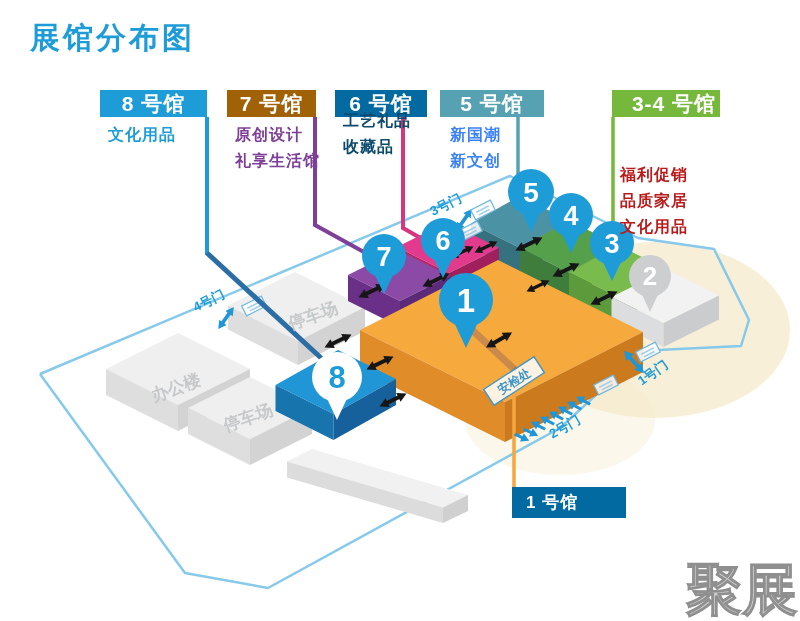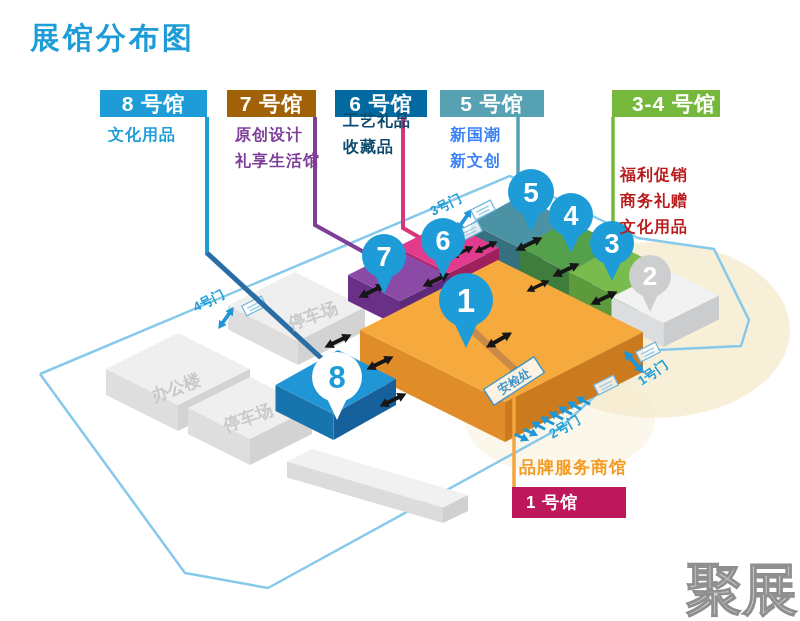--- a/index.html
+++ b/index.html
@@ -5,21 +5,21 @@
   html,body{margin:0;padding:0;background:#fff;}
   #stage{position:relative;width:800px;height:621px;overflow:hidden;background:#fff;
          font-family:"Liberation Sans","DejaVu Sans",sans-serif;}
   #map-svg{position:absolute;left:0;top:0;}
   .abs{position:absolute;}
   #page-title{left:30px;top:18px;font-size:30px;font-weight:700;color:#1e9cd8;letter-spacing:3px;}
   .hall-box{height:27px;display:flex;align-items:center;justify-content:center;
             color:#fff;font-size:21px;font-weight:800;letter-spacing:1px;}
   .hall-desc{font-size:16px;font-weight:800;line-height:26px;letter-spacing:1px;}
   #hall1-desc{left:519px;top:456px;color:#f59b22;font-size:17px;font-weight:800;letter-spacing:1px;}
-  #hall1-box{left:512px;top:487px;width:114px;height:31px;background:#be185d;color:#fff;
+  #hall1-box{left:512px;top:487px;width:114px;height:31px;background:#0369a1;color:#fff;
              font-size:17px;font-weight:800;display:flex;align-items:center;padding-left:14px;
              letter-spacing:1px;box-sizing:border-box;}
   #watermark{left:686px;top:562px;font-size:56px;font-weight:900;color:#c9c9c9;
              -webkit-text-stroke:1px #8f8f8f;letter-spacing:0px;line-height:1;text-align:right;}
   svg text{font-family:"Liberation Sans","DejaVu Sans",sans-serif;}
   .pin-num{font-weight:800;fill:#fff;text-anchor:middle;}
   .gate-label{font-size:13px;font-weight:800;fill:#1e9cd8;text-anchor:middle;}
   .area-label{font-size:17px;font-weight:800;fill:#c6c8ca;text-anchor:middle;}
 </style>
 </head>
@@ -252,22 +252,21 @@
 
     <div class="abs hall-box" style="left:440px;top:90px;width:104px;background:#57a2b2;">5 号馆</div>
     <div class="abs hall-desc" style="left:450px;top:122px;color:#3b82f6;">
       <div>新国潮</div>
       <div>新文创</div>
     </div>
 
     <div class="abs hall-box" style="left:612px;top:90px;width:92px;background:#76b83c;padding-left:16px;">3-4 号馆</div>
     <div class="abs hall-desc" style="left:620px;top:122px;color:#b91c1c;margin-top:40px;">
       <div>福利促销</div>
-      <div>商务礼赠</div>
+      <div>品质家居</div>
       <div>文化用品</div>
     </div>
   </div>
 
-  <div class="abs" id="hall1-desc">品牌服务商馆</div>
   <div class="abs" id="hall1-box">1 号馆</div>
 
   <div class="abs" id="watermark">聚展</div>
 </div>
 
 </body></html>

